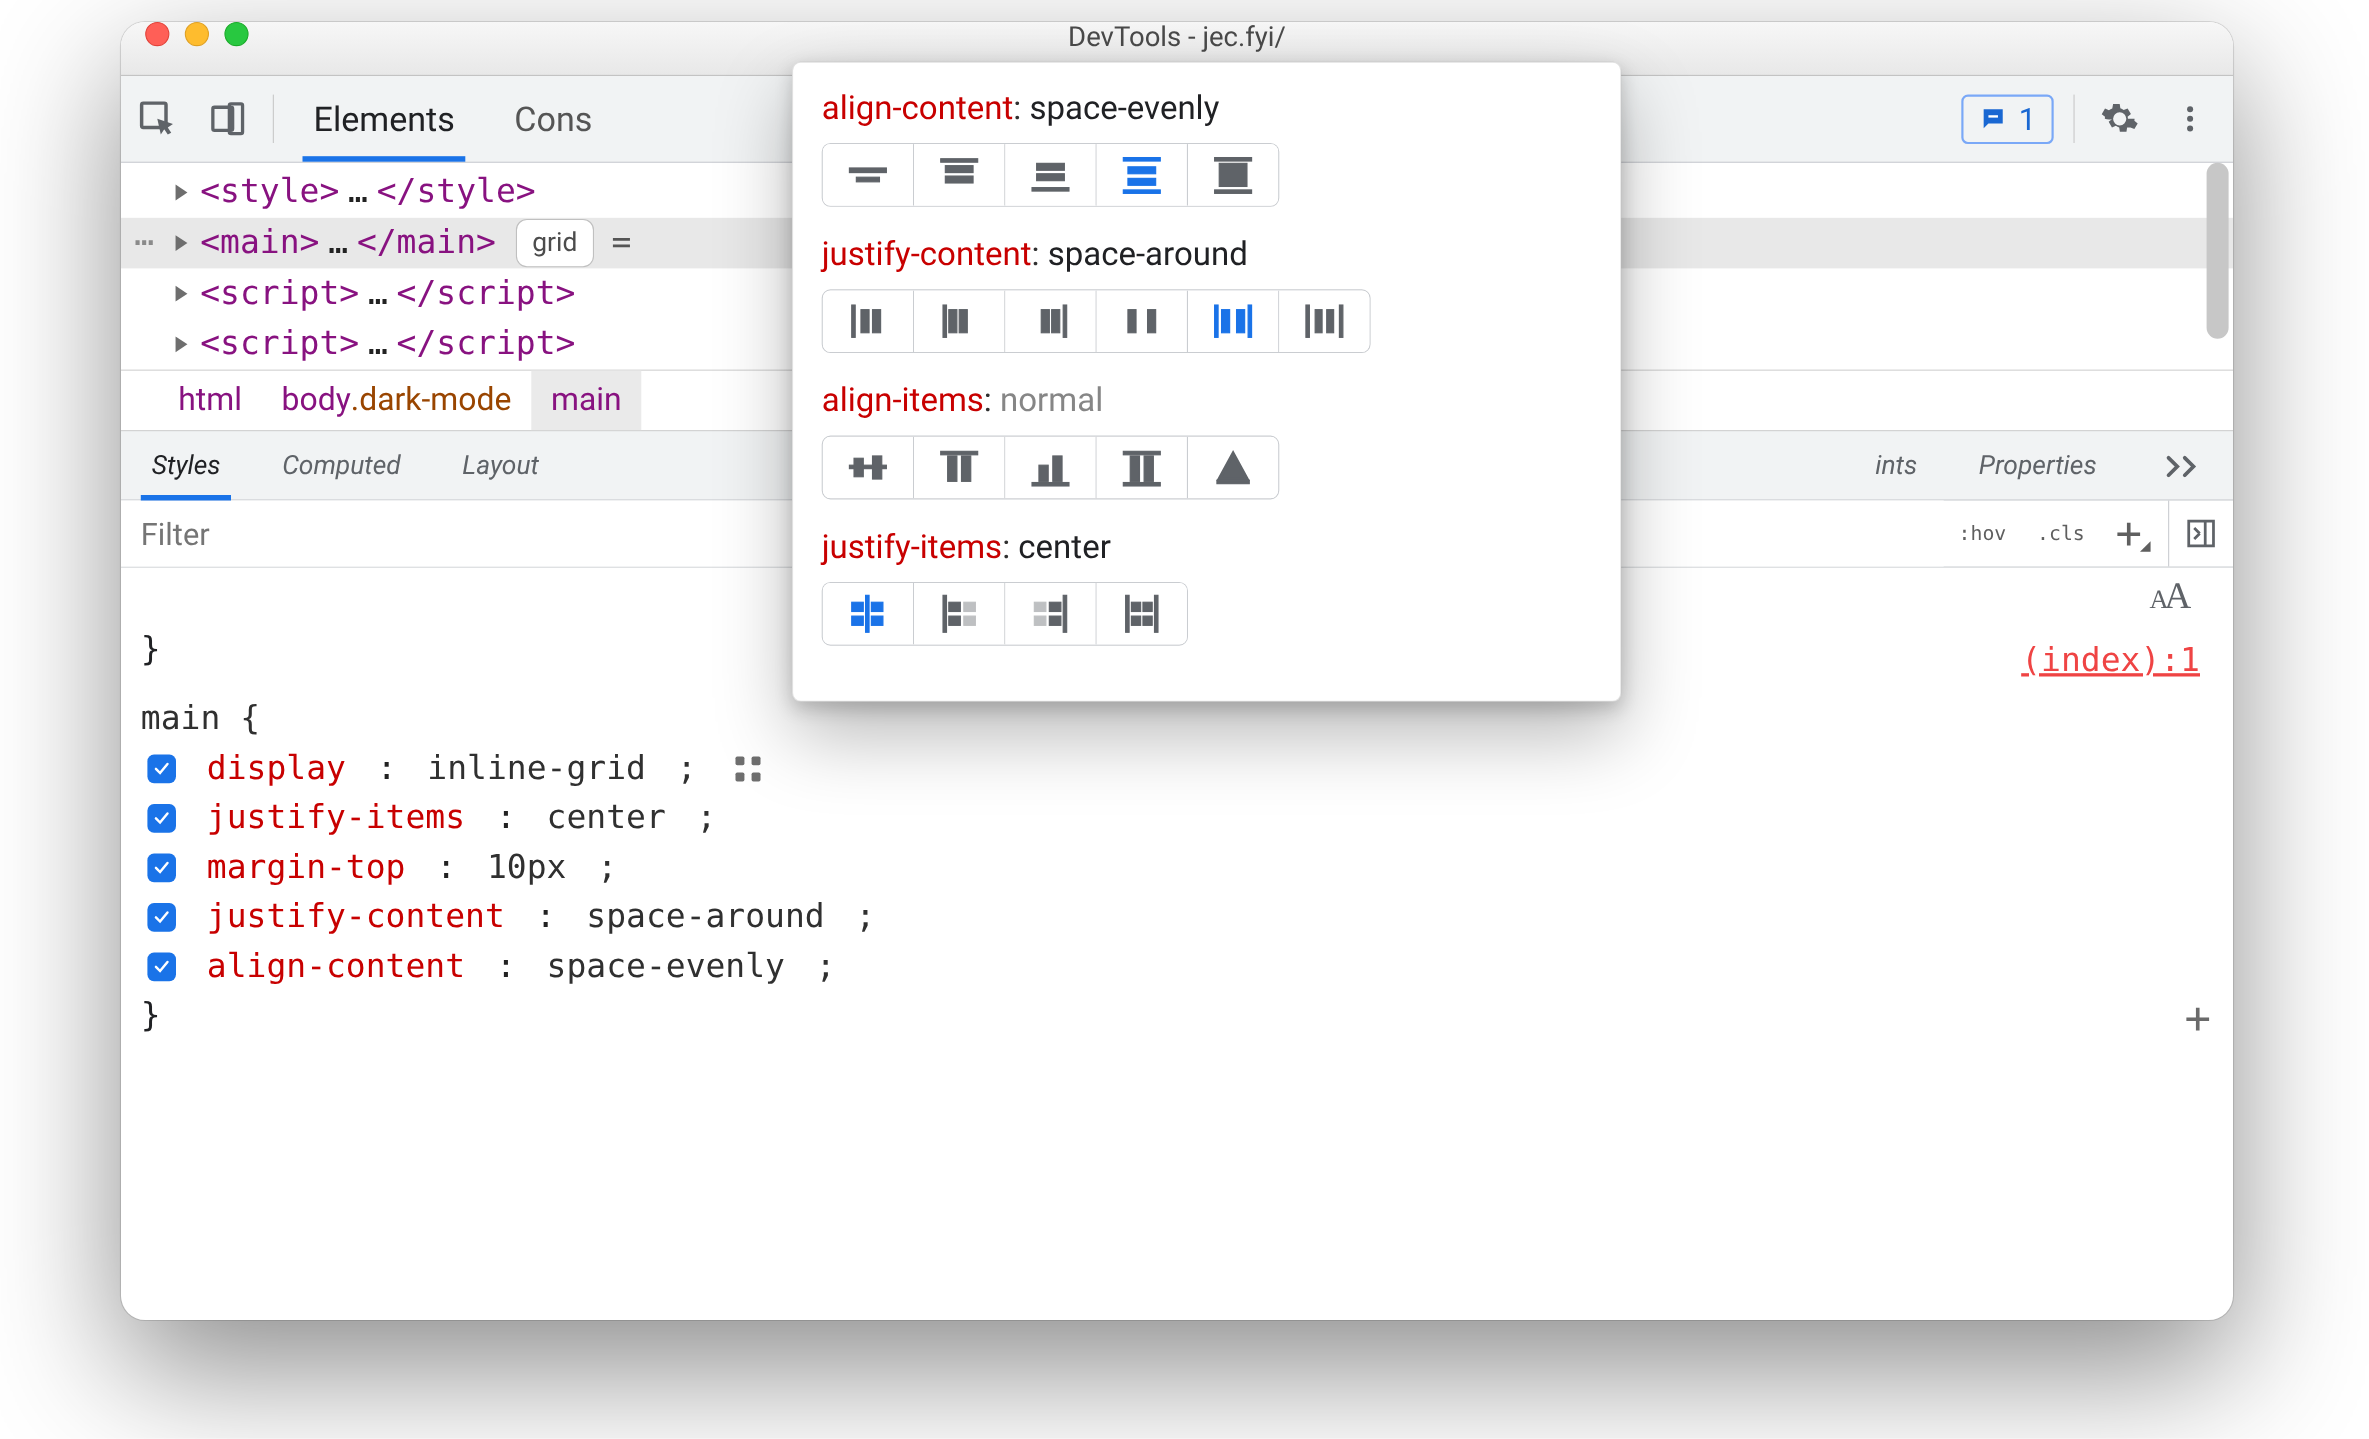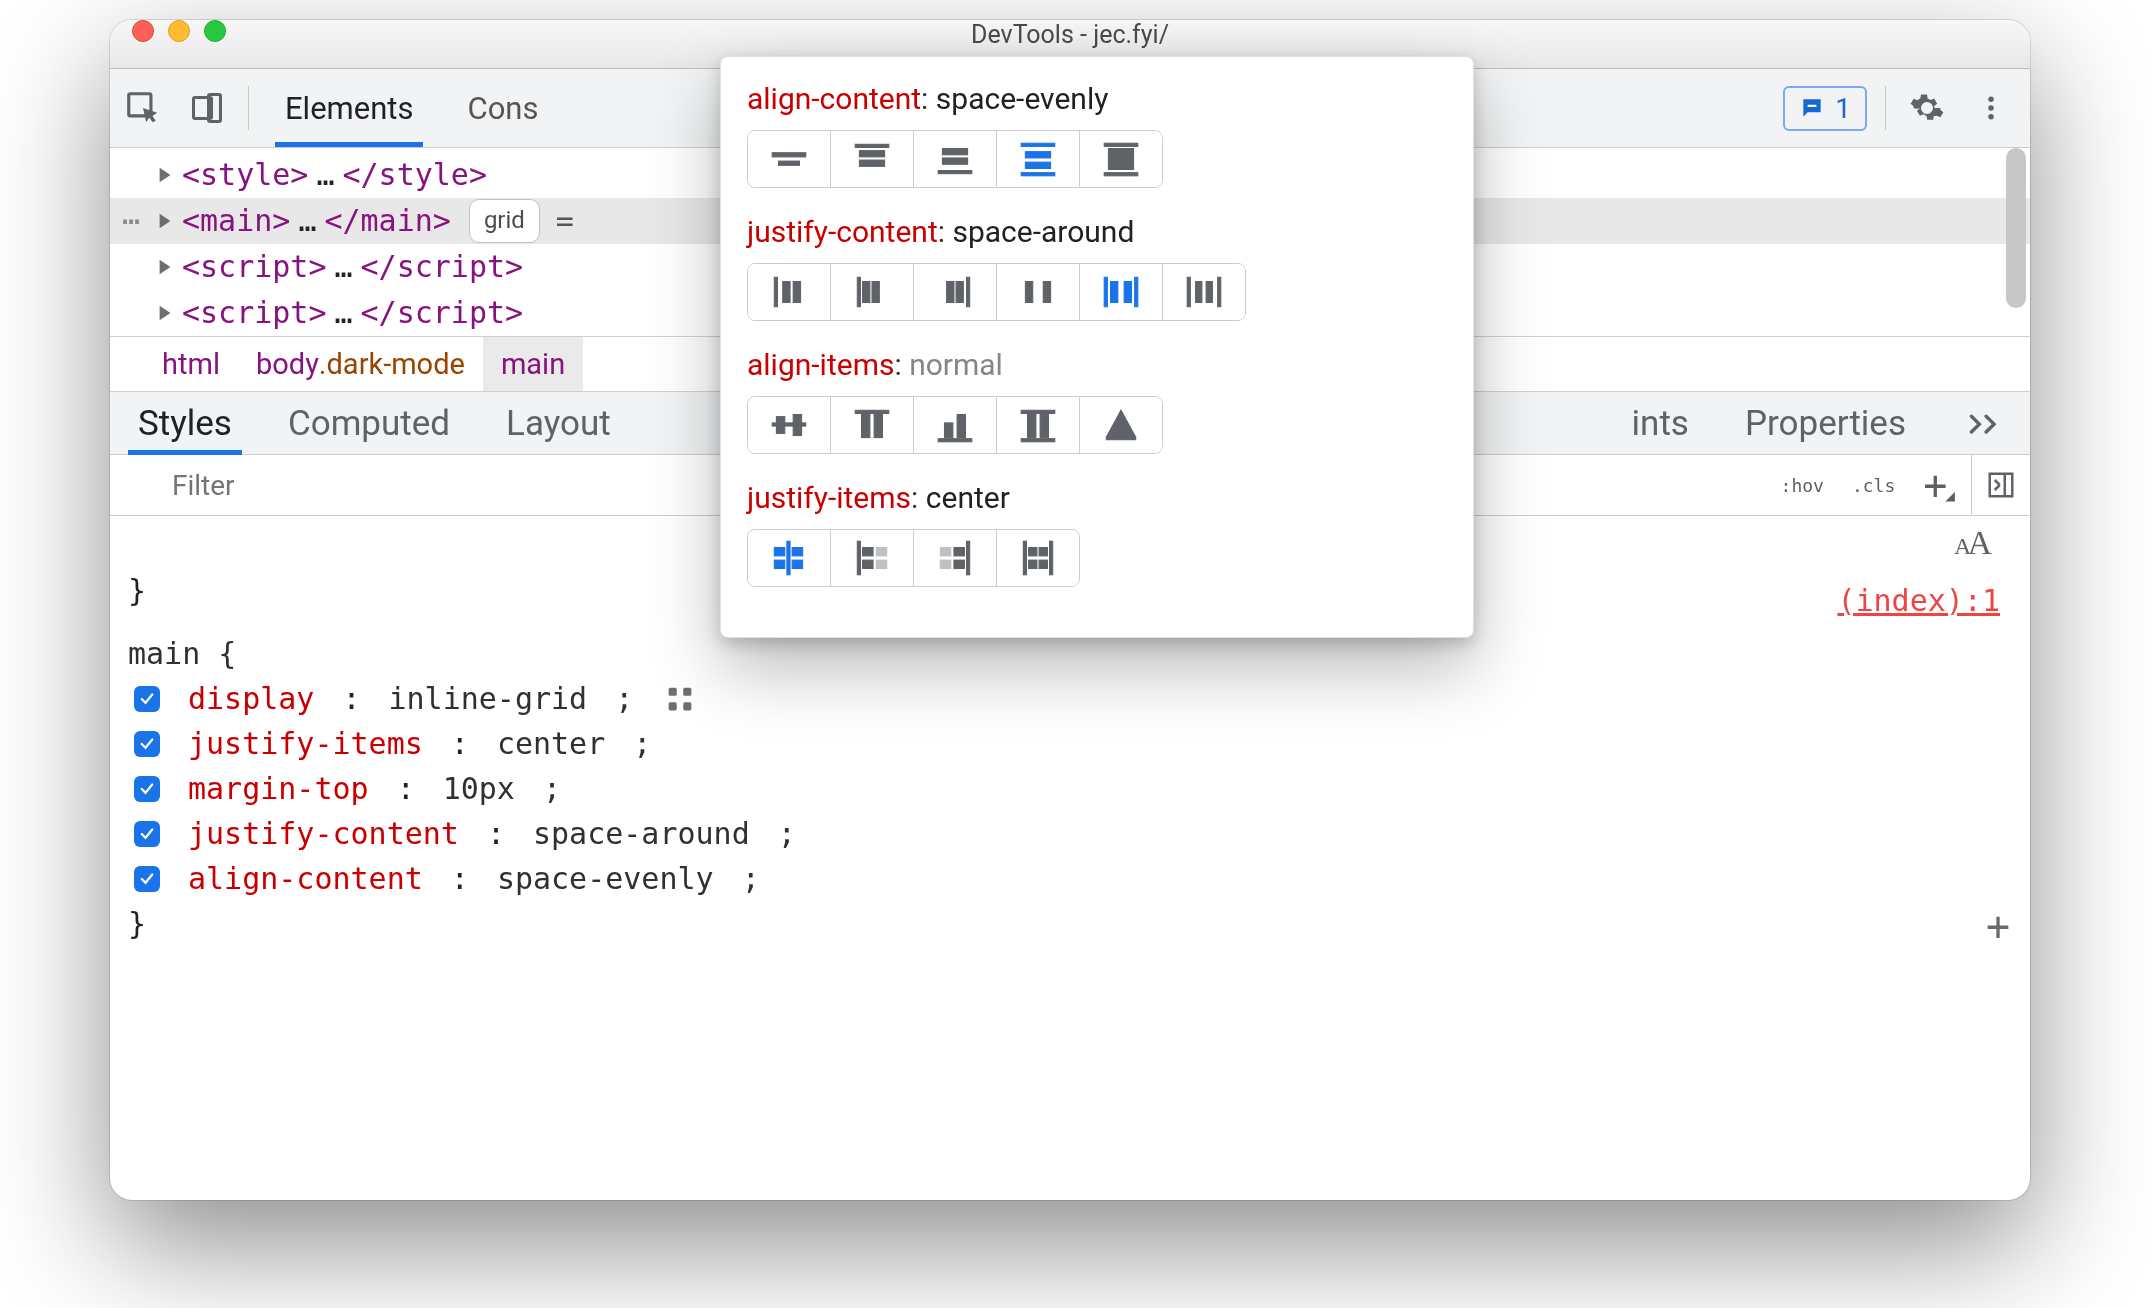--- a/index.html
+++ b/index.html
@@ -76,28 +76,28 @@
   
   .crumb{
     display:flex;align-items:center;height:54px;border-top:1px solid var(--border);
     font-size:29px;font-family:var(--sans);padding-left:34px;
   }
   .crumb > span{padding:0 18px;height:100%;display:flex;align-items:center;color:var(--purple);}
   .crumb .cls{color:var(--orange);}
   .crumb .selel{background:#eaeaea;}
 
   
-  .subtabs{display:flex;align-items:flex-start;height:62px;background:var(--panel);border-top:1px solid var(--border);border-bottom:1px solid var(--border2);font-size:35px;}
+  .subtabs{display:flex;align-items:flex-start;height:62px;background:var(--panel);border-top:1px solid var(--border);border-bottom:1px solid var(--border2);font-size:24px;font-style:italic;}
   .subtabs .stab{padding:0 28px;height:62px;display:flex;align-items:center;color:#5f6368;position:relative;}
   .subtabs .stab.active{color:#202124;}
   .subtabs .stab.active::after{content:"";position:absolute;left:18px;right:18px;bottom:-1px;height:5px;background:var(--blue);}
   .subtabs .chev{color:#5f6368;margin-left:6px;}
 
   
-  .filterbar{display:flex;align-items:center;height:60px;border-bottom:1px solid var(--border2);font-size:28px;padding-left:44px;}
+  .filterbar{display:flex;align-items:center;height:60px;border-bottom:1px solid var(--border2);font-size:28px;}
   .filterbar input{flex:1;height:100%;border:none;outline:none;font-size:28px;padding:0 18px;color:#6b6b6b;font-family:var(--sans);}
   .fbtn{padding:0 14px;font-family:var(--mono);color:#5f5f5f;font-size:18px;height:100%;display:flex;align-items:center;}
   .fbtn svg{display:block;}
   .fbtn.sep{border-left:1px solid var(--border2);}
   .aa-row{display:flex;justify-content:flex-end;padding:8px 42px 0;}
   .aa{font-family:"Times New Roman",serif;font-size:34px;color:#5f6368;letter-spacing:-4px;}
 
   
   .cssblock{font-family:var(--mono);font-size:30px;line-height:1.5;padding:6px 20px 0 18px;position:relative;}
   .cssblock .srclink{position:absolute;right:30px;top:16px;color:#ef4444;text-decoration:underline;}

